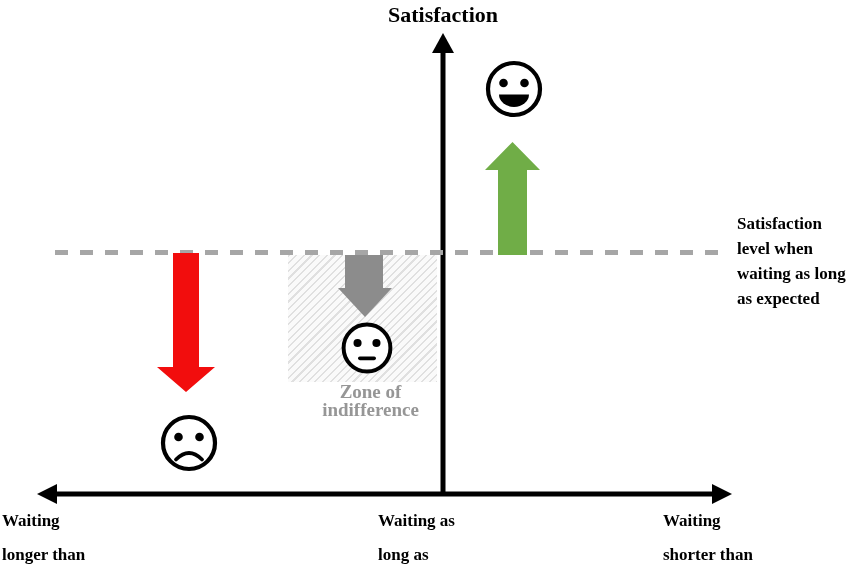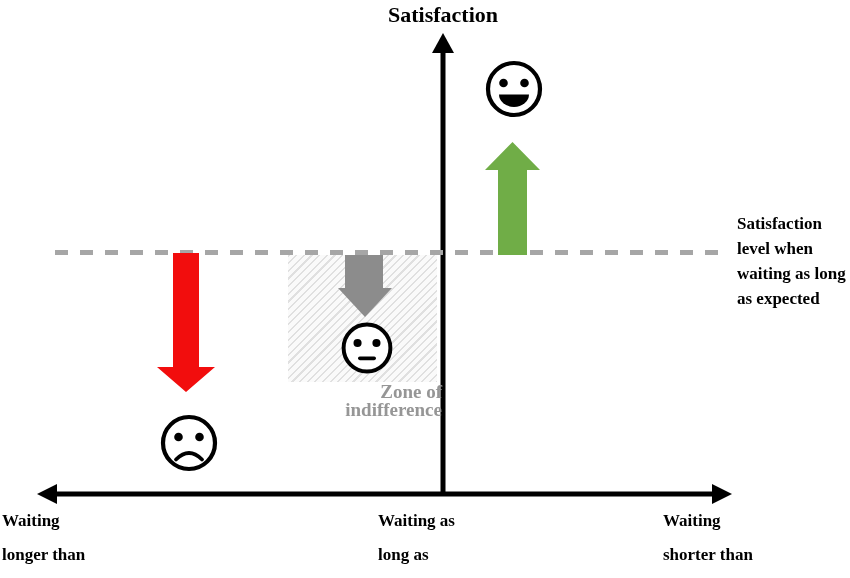--- a/index.html
+++ b/index.html
@@ -13,21 +13,21 @@
   .axis-overlay{left:0;top:0;width:850px;height:578px;pointer-events:none;}
   .dashed-line{
     left:55px;top:250px;width:673px;height:5px;z-index:2;
     background:repeating-linear-gradient(90deg,#a6a6a6 0 13px,transparent 13px 25px);
   }
   .ref-label{left:737px;top:211px;width:115px;font-size:17px;line-height:25px;z-index:2;}
   .zone{
     left:288px;top:255px;width:149px;height:127px;z-index:1;background-color:#fafafa;
     background-image:repeating-linear-gradient(135deg,#e0e0e0 0 1.6px,transparent 1.6px 5.4px);
   }
-  .zone-label{left:283px;top:383px;width:159px;text-align:right;font-size:19px;line-height:18px;color:#969696;z-index:2;}
+  .zone-label{left:291px;top:383px;width:159px;text-align:center;font-size:19px;line-height:18px;color:#969696;z-index:2;}
   .arrow{z-index:3;}
   .face{z-index:4;}
   .x-label{font-size:17px;line-height:34px;z-index:2;}
   .x-left{left:2px;top:504px;}
   .x-center{left:378px;top:504px;width:130px;text-align:left;}
   .x-right{left:663px;top:504px;}
 </style>
 </head>
 <body>
 

